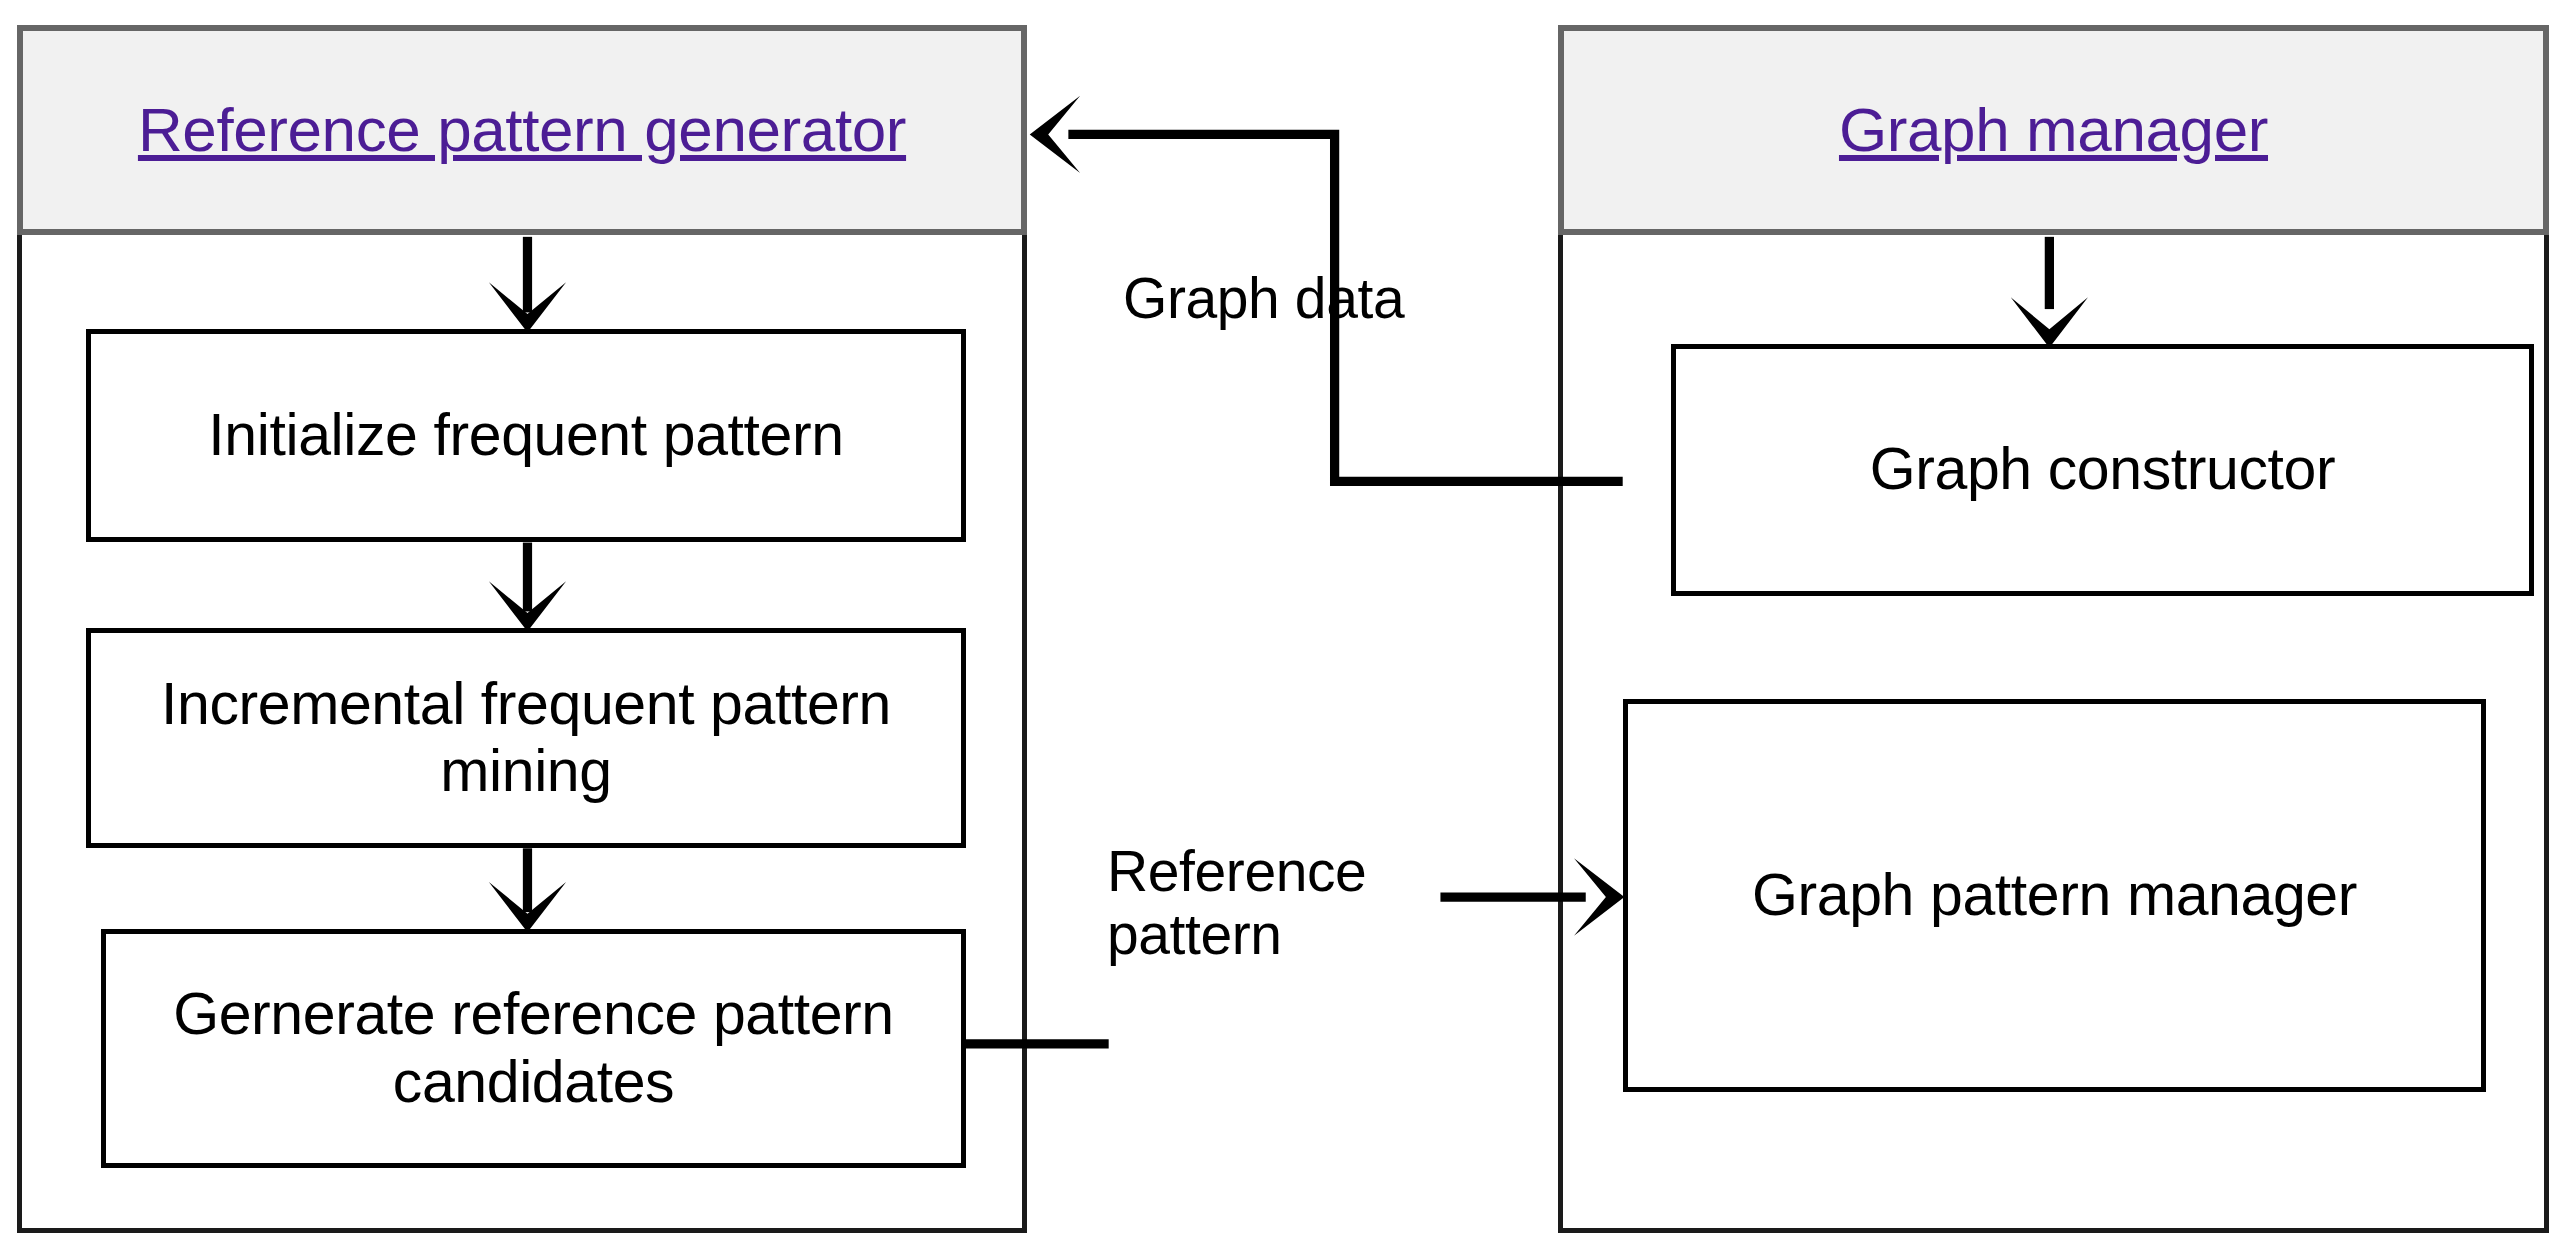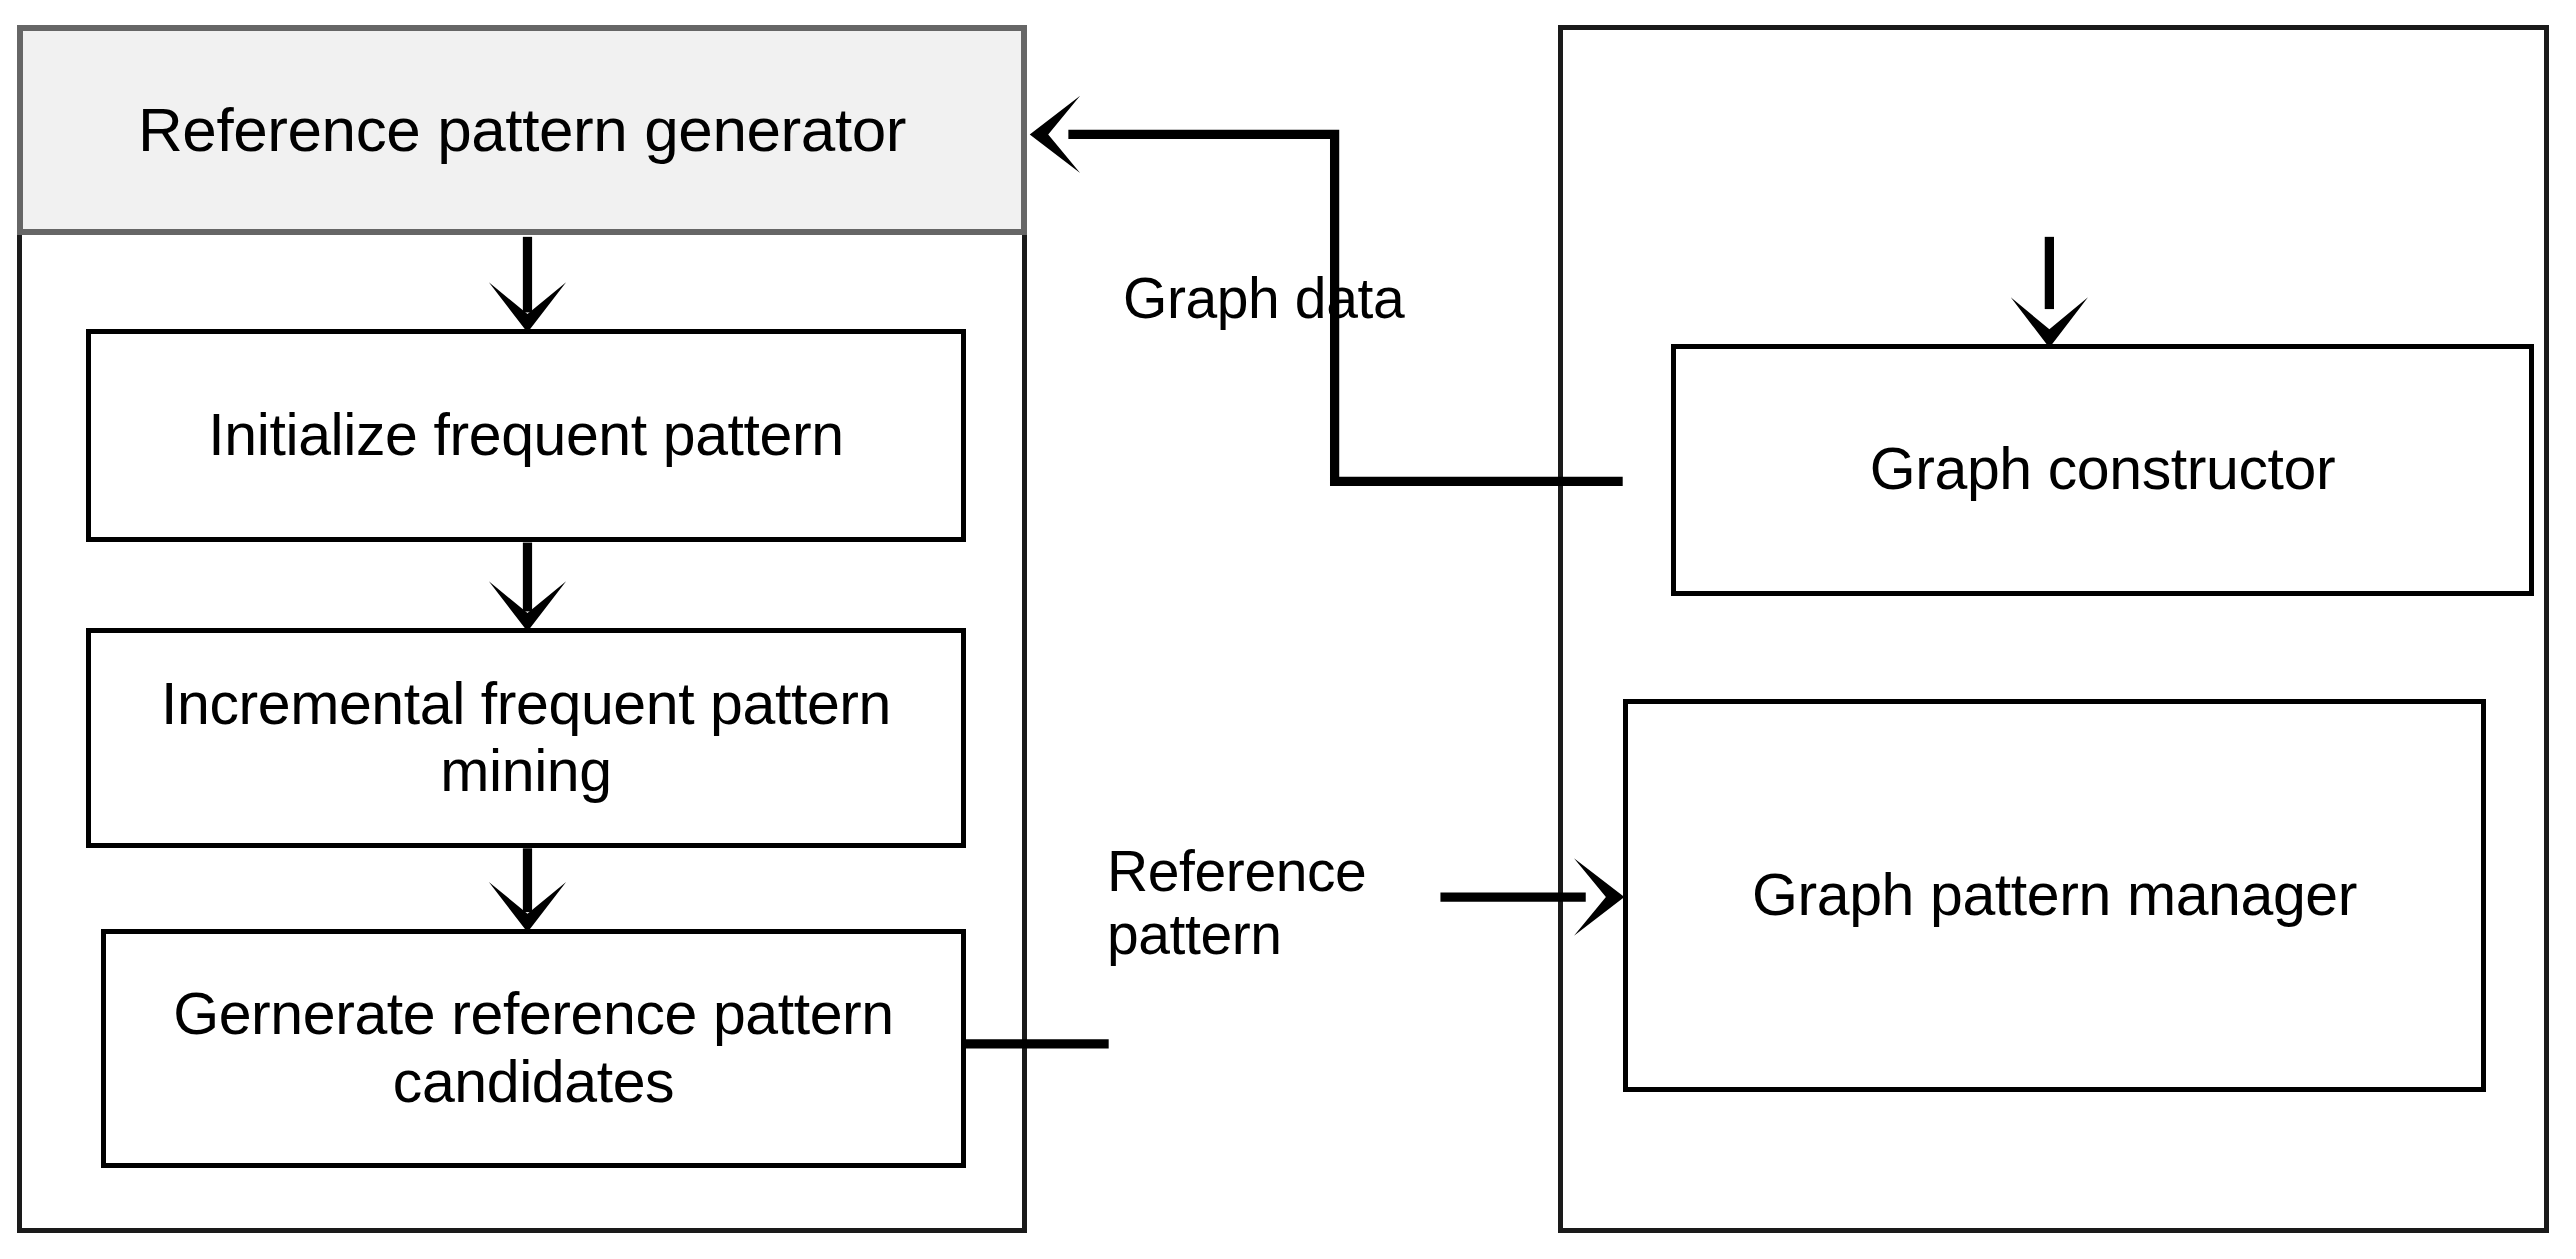--- a/index.html
+++ b/index.html
@@ -33,24 +33,25 @@
   }
   .module-header {
     position: absolute;
     box-sizing: border-box;
     background: #f1f1f1;
     border: 6.7px solid #666666;
     display: flex;
     align-items: center;
     justify-content: center;
     text-align: center;
-    color: #000000;
+    color: #4c1d95;
     font-size: 62px;
     line-height: 1.04;
     letter-spacing: -0.4px;
+    text-decoration: underline;
   }
   .node-box {
     position: absolute;
     box-sizing: border-box;
     background: #ffffff;
     border: 5.9px solid #000000;
     display: flex;
     align-items: center;
     justify-content: center;
     text-align: center;
@@ -81,20 +82,21 @@
   <div class="module-header" style="left:17px; top:25px; width:1010px; height:210px; padding:0 34px;">Reference pattern generator</div>
 
   <div class="node-box" style="left:86px; top:329px; width:880px; height:213px; padding:0 34px;">Initialize frequent pattern</div>
 
   <div class="node-box" style="left:86px; top:628px; width:880px; height:220px; padding:0 25px;">Incremental frequent pattern mining</div>
 
   <div class="node-box" style="left:101px; top:929px; width:865px; height:239px; padding:0 22px;">Gernerate reference pattern candidates</div>
 
   <div class="module" style="left:1558px; top:25px; width:991px; height:1208px;"></div>
 
+  <div class="module-header" style="left:1558px; top:25px; width:991px; height:210px; padding:0 34px;">Graph manager</div>
 
   <div class="node-box" style="left:1623px; top:344px; width:863px; height:252px; padding:0 25px;margin-left:48px;">Graph constructor</div>
 
   <div class="node-box" style="left:1623px; top:699px; width:863px; height:393px; padding:0 101px;">Graph pattern manager</div>
 
   <svg class="layer" viewBox="0 0 3067 1499">
     <defs>
 
       <g id="head-down">
         <path d="M 0,0 L -46,-60 L 0,-22 L 46,-60 Z" fill="#000000"></path>

